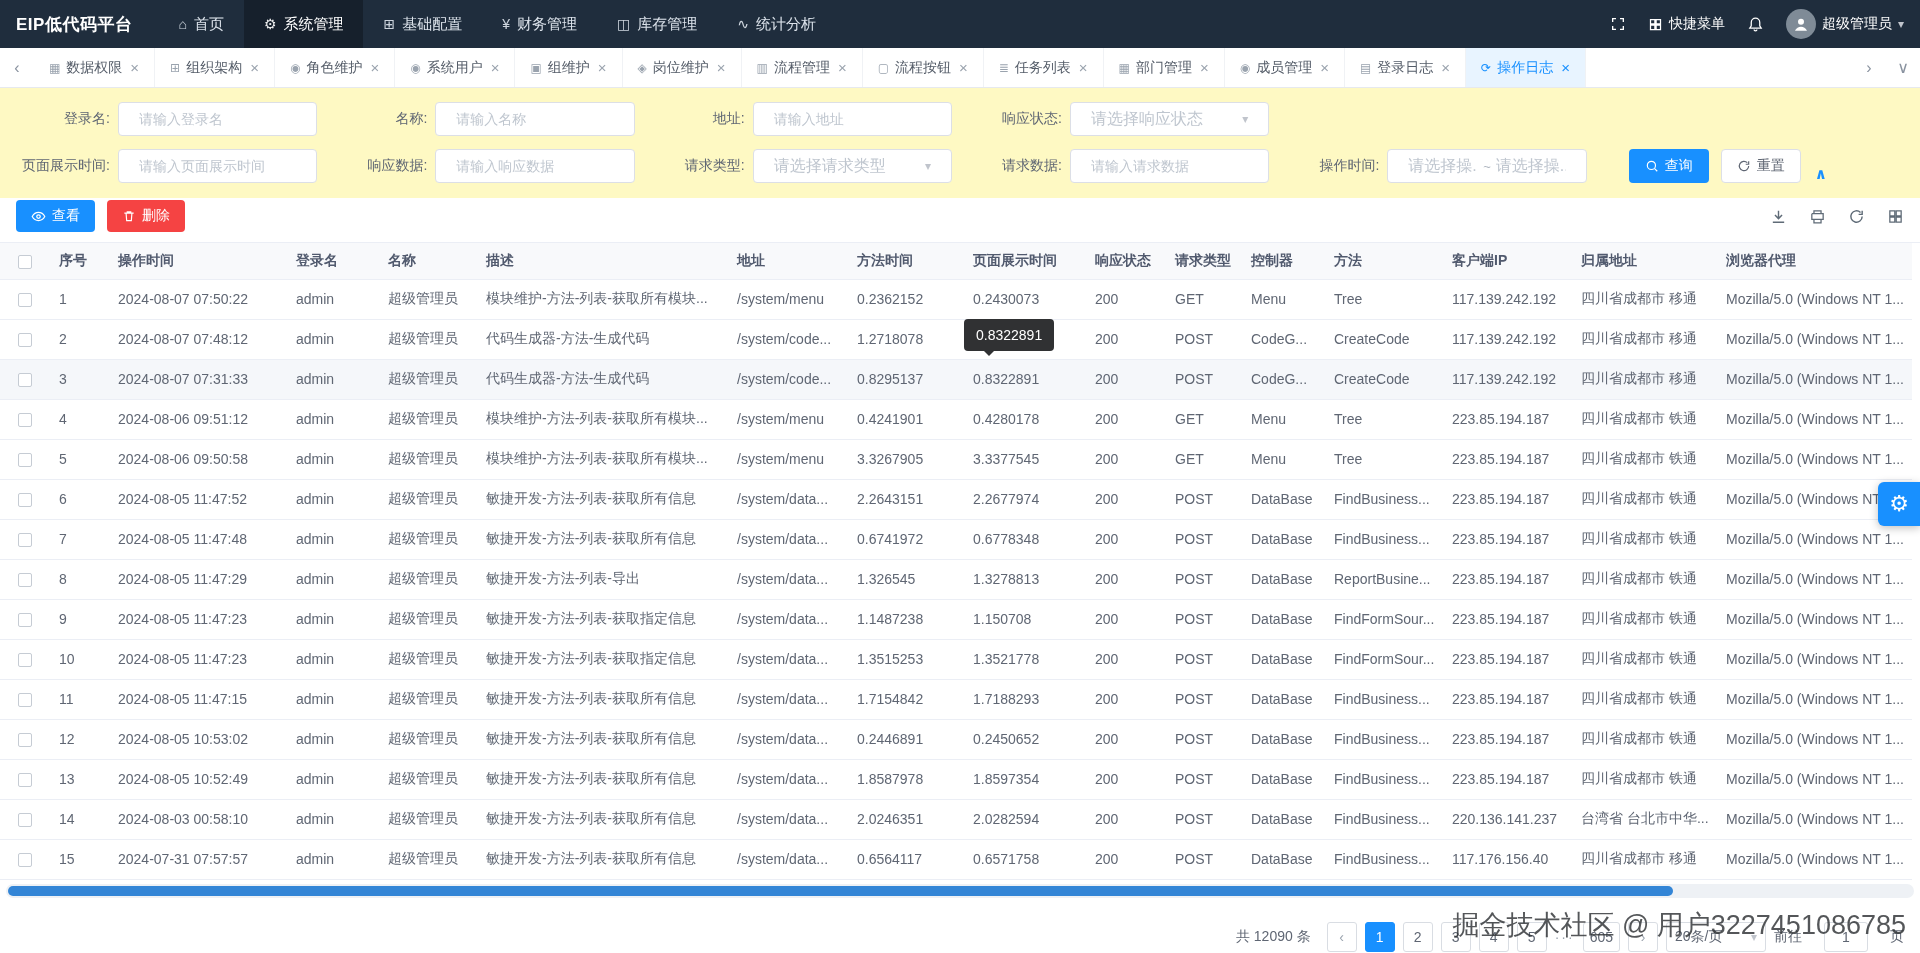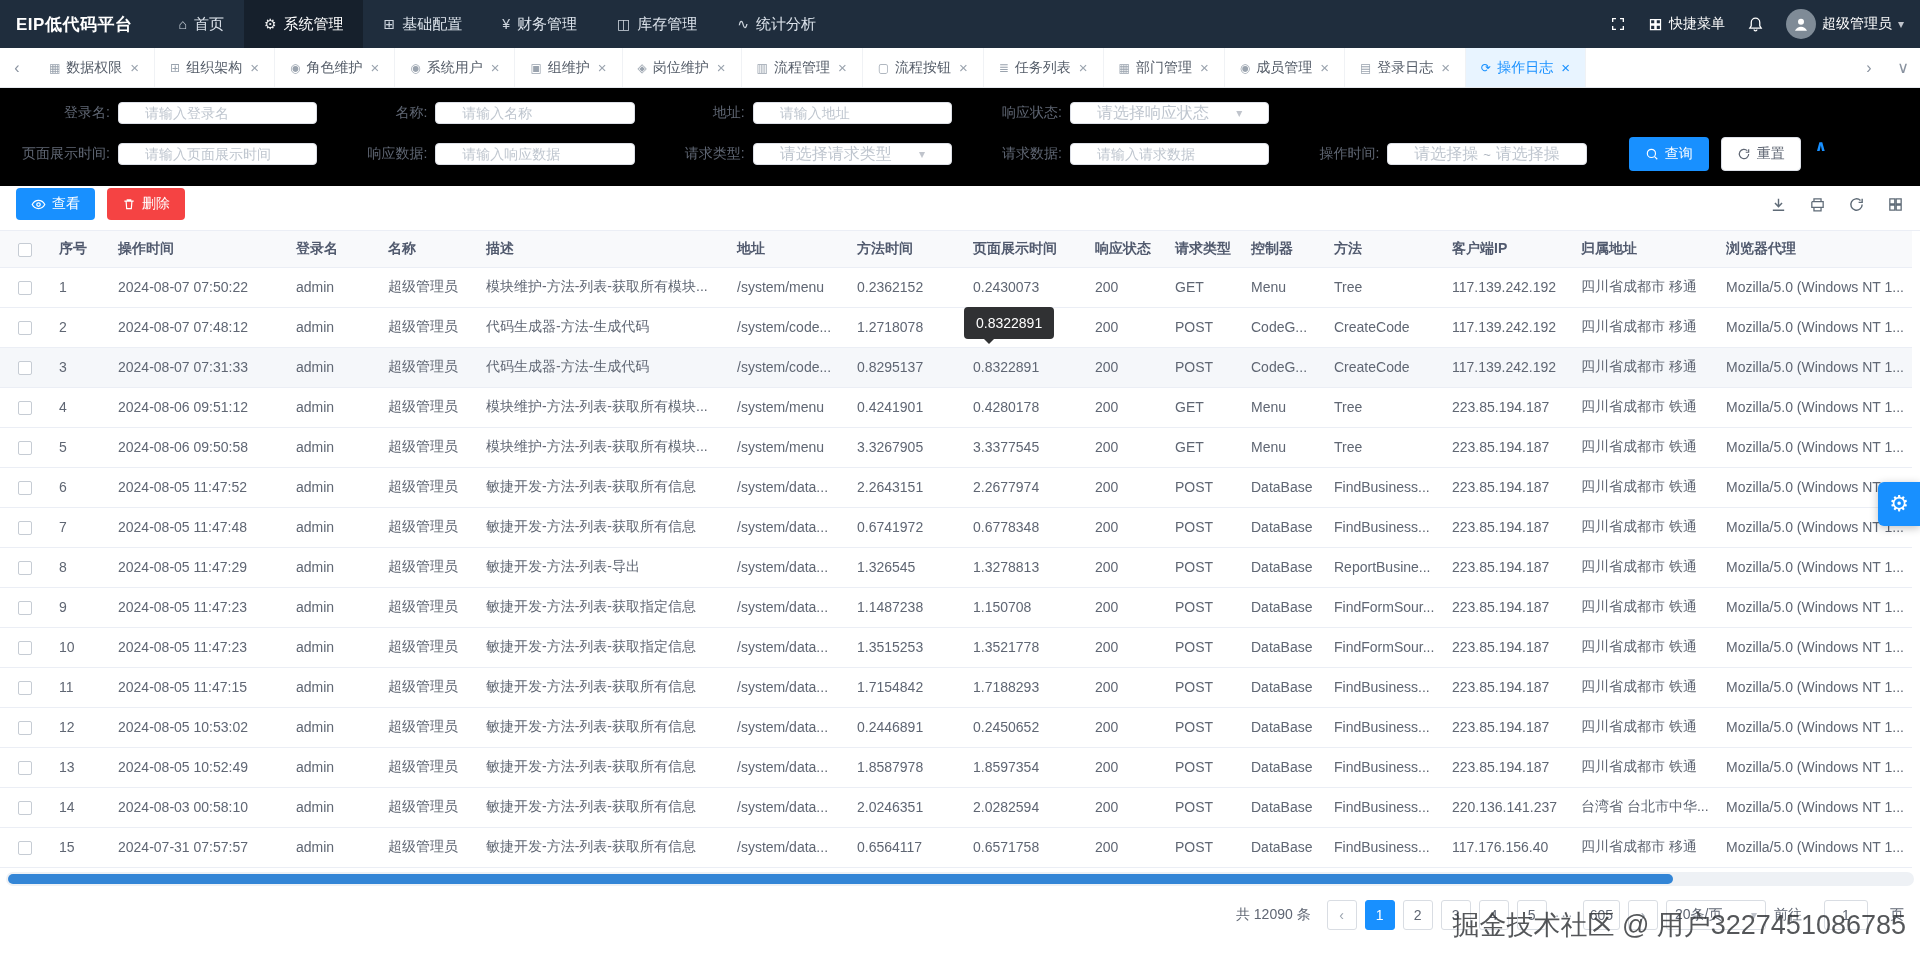--- a/index.html
+++ b/index.html
@@ -25,31 +25,31 @@
   .tabbar{height:40px;background:#fff;border-bottom:1px solid #e6e9ee;display:flex;align-items:center}
   .tab-arrow{width:34px;text-align:center;color:#8a93a0;font-size:16px;cursor:pointer;flex:0 0 auto}
   .tabs{flex:1;display:flex;height:100%;overflow:hidden}
   .tab{display:flex;align-items:center;gap:6px;padding:0 15px;font-size:14px;color:#545c68;border-right:1px solid #f0f2f5;cursor:pointer;white-space:nowrap}
   .tab-glyph{font-size:12px;color:#9aa3ae}
   .tab-close{font-size:15px;color:#9aa3ae;margin-left:2px}
   .tab.active{background:var(--active-tab-bg,#e8f4ff);color:var(--primary,#1890ff)}
   .tab.active .tab-glyph,.tab.active .tab-close{color:var(--primary,#1890ff)}
 
   
-  .search-panel{padding:14px 16px 2px;background:#000000}
+  .search-panel{padding:14px 16px 2px;background:#fef9c3}
   .form-row{display:grid;grid-template-columns:repeat(6,1fr);gap:14px 16px;margin-bottom:13px}
   .form-field{display:flex;align-items:center;min-width:0}
   .form-label{flex:0 0 102px;text-align:right;padding-right:8px;font-size:14px;color:#5f6673;white-space:nowrap;overflow:hidden}
-  .form-input{flex:1;height:22px;border:1px solid #dcdfe6;border-radius:4px;padding:0 26px;font-size:14px;color:#606266;background:#fff;min-width:0;outline:none}
+  .form-input{flex:1;height:34px;border:1px solid #dcdfe6;border-radius:4px;padding:0 20px;font-size:14px;color:#606266;background:#fff;min-width:0;outline:none}
   .form-input::placeholder{color:#bfc6cf}
   .select{display:flex;align-items:center;justify-content:space-between;cursor:pointer}
   .placeholder{color:#bfc6cf;font-size:16px;white-space:nowrap;overflow:hidden}
   .range{display:flex;align-items:center;gap:5px;cursor:pointer}
   .range-sep{color:#aeb5bf;font-size:13px}
-  .form-buttons{display:flex;align-items:flex-start;gap:12px;padding-left:26px}
+  .form-buttons{display:flex;align-items:flex-end;gap:12px;padding-left:26px}
   .btn{display:inline-flex;align-items:center;gap:6px;height:34px;padding:0 15px;border-radius:4px;font-size:14px;cursor:pointer;border:1px solid transparent;white-space:nowrap}
   .btn-primary{background:var(--primary,#1890ff);color:#fff}
   .btn-plain{background:#fff;border-color:#dcdfe6;color:#5f6673}
   .btn-danger{background:var(--danger,#f54343);color:#fff}
   .collapse-caret{color:var(--primary,#1890ff);font-size:15px;font-weight:700;cursor:pointer;margin-left:2px}
 
   
   .toolbar{display:flex;align-items:center;justify-content:space-between;padding:2px 16px 10px}
   .toolbar-left{display:flex;gap:12px}
   .btn-sm{height:32px;padding:0 14px}
@@ -66,21 +66,21 @@
   .col-check{text-align:center}
   .checkbox{display:inline-block;width:14px;height:14px;border:1px solid #c6ccd4;border-radius:2px;background:#fff;vertical-align:middle;cursor:pointer}
 
   .tooltip{position:absolute;left:964px;top:76px;background:var(--tooltip-bg,#303133);color:#fff;font-size:14px;padding:8px 12px;border-radius:4px;z-index:20;white-space:nowrap}
   .tooltip::after{content:"";position:absolute;left:20px;bottom:-5px;border:5px solid transparent;border-top-color:var(--tooltip-bg,#303133);border-bottom:none}
 
   .hscroll{height:14px;margin:4px 6px 0;background:#eef1f5;border-radius:7px;position:relative}
   .hscroll-thumb{position:absolute;left:2px;top:2px;height:10px;width:1665px;background:var(--scroll-thumb,#3385d6);border-radius:5px;cursor:pointer}
 
   
-  .pagination{display:flex;align-items:center;justify-content:flex-end;gap:8px;padding:14px 16px 0;font-size:14px;color:#5f6673}
+  .pagination{display:flex;align-items:center;justify-content:flex-end;gap:8px;padding:24px 16px 0;font-size:14px;color:#5f6673}
   .page-total{margin-right:8px;white-space:nowrap}
   .pages{display:flex;gap:8px;align-items:center}
   .page-btn{min-width:30px;height:30px;border:1px solid #d9dde3;border-radius:3px;background:#fff;color:#5f6673;font-size:14px;cursor:pointer;display:inline-flex;align-items:center;justify-content:center;padding:0 6px}
   .page-btn.active{background:var(--primary,#1890ff);border-color:var(--primary,#1890ff);color:#fff}
   .page-btn.nav{color:#9aa3ae}
   .page-ellipsis{color:#9aa3ae;letter-spacing:2px}
   .page-size{display:flex;align-items:center;justify-content:space-between;width:100px;height:30px;border:1px solid #d9dde3;border-radius:3px;padding:0 8px;color:#5f6673;cursor:pointer;white-space:nowrap}
   .goto{display:flex;align-items:center;gap:22px;white-space:nowrap}
   .goto-input{width:44px;height:30px;border:1px solid #d9dde3;border-radius:3px;text-align:center;font-size:14px;color:#5f6673;outline:none}
 

